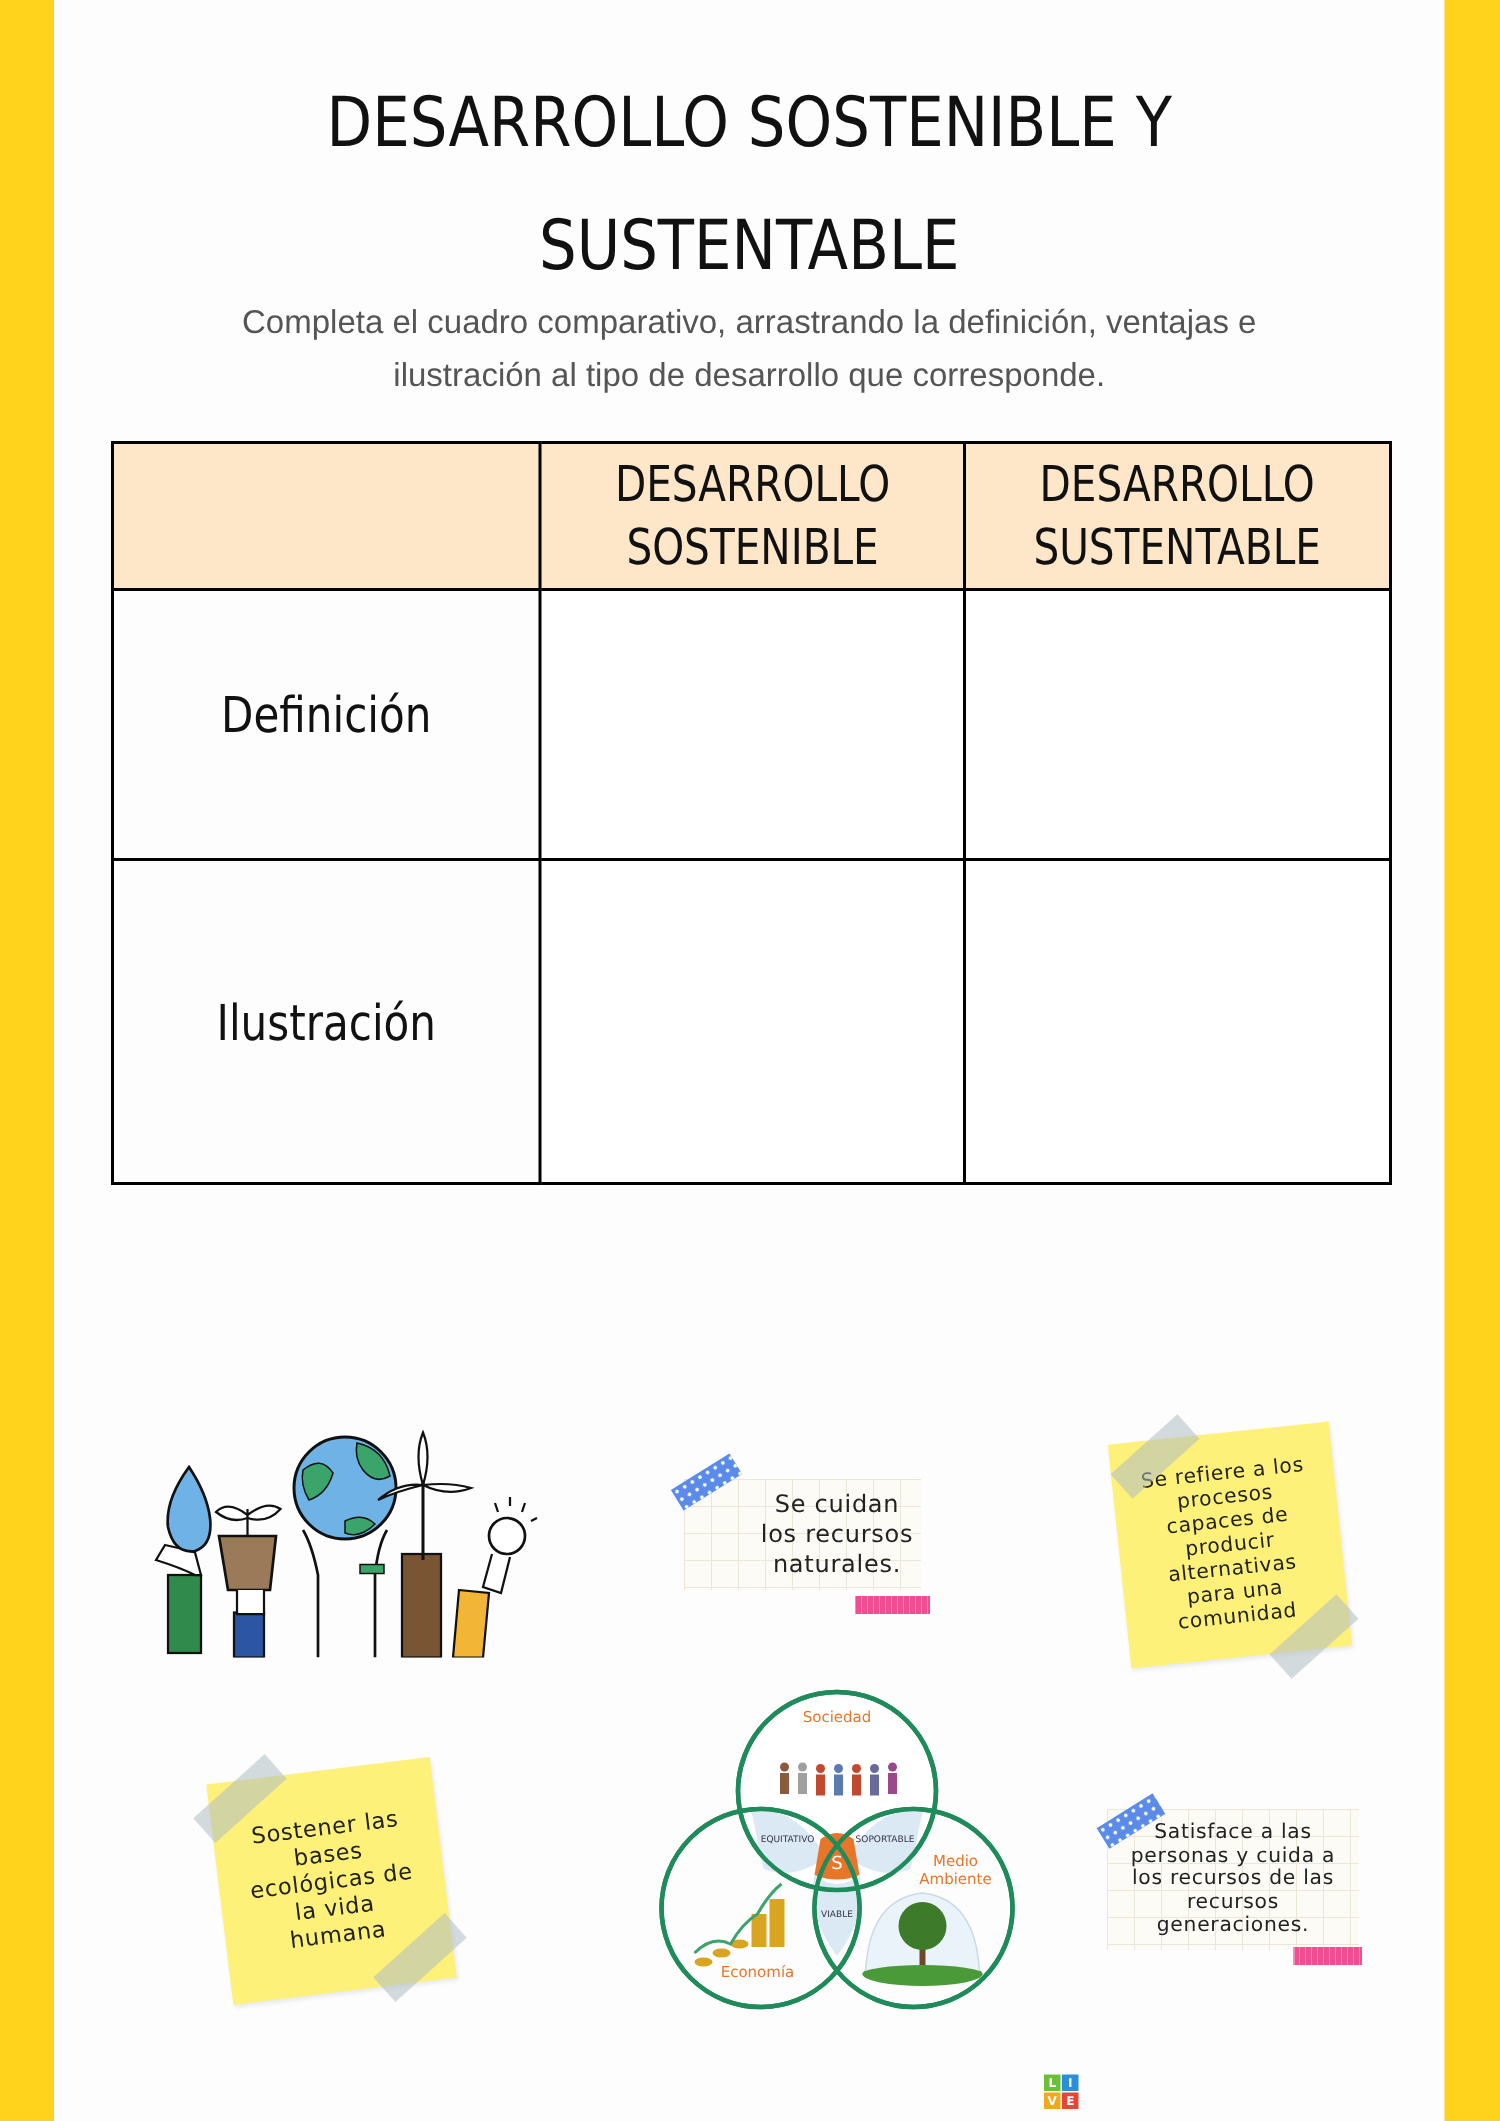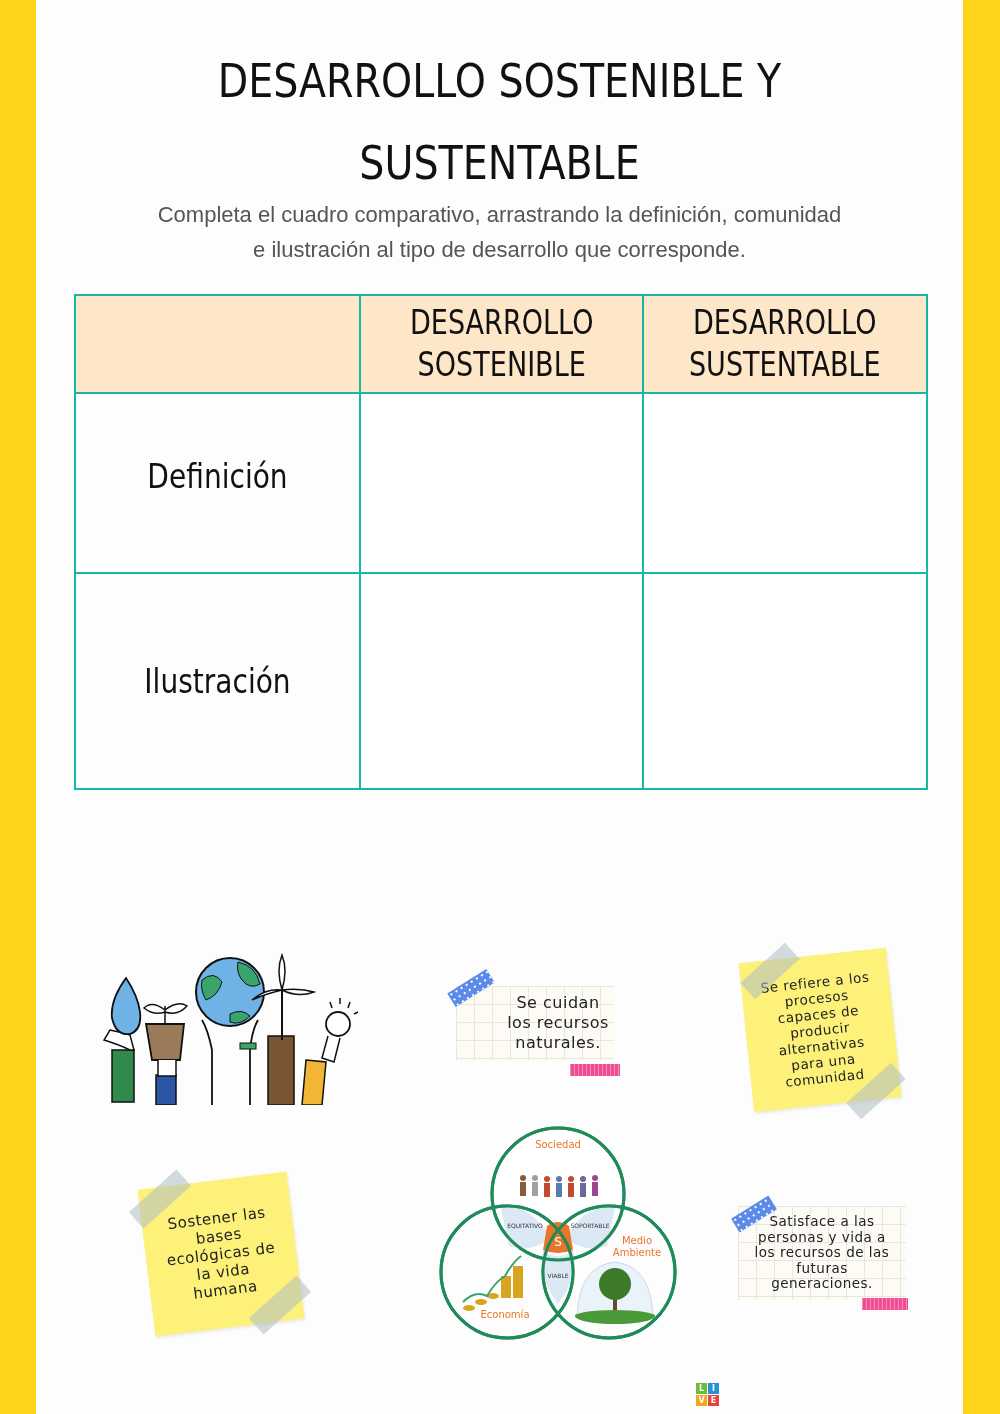--- a/index.html
+++ b/index.html
@@ -9,21 +9,21 @@
   .strip-right { position: absolute; left: 963px; top: 0; width: 37px; height: 1414px; background: #ffd21c; }
   .title { position: absolute; left: 36px; width: 927px; text-align: center;
     font-family: "DejaVu Sans", sans-serif; font-size: 46px; color: #111; letter-spacing: 0px;
     transform: scaleX(0.86); }
   .title.l1 { top: 54px; }
   .title.l2 { top: 136px; }
   .subtitle { position: absolute; left: 36px; width: 927px; text-align: center;
     font-family: "Liberation Sans", sans-serif; font-size: 22px; color: #555; line-height: 35px; top: 197px; }
 
   table.grid { position: absolute; left: 74px; top: 294px; width: 854px; border-collapse: collapse; }
-  table.grid td { border: 2px solid #14b8a6; }
+  table.grid td { border: 2px solid #000000; }
   table.grid tr.head td { background: #fee7c9; height: 98px; }
   .head-label { font-family: "DejaVu Sans", sans-serif; font-size: 33px; color: #111;
     text-align: center; line-height: 42px; transform: scaleX(0.82); display: block; }
   .row-label { font-family: "DejaVu Sans", sans-serif; font-size: 33px; color: #111; text-align: center;
     transform: scaleX(0.85); display: block; }
   .drop { background: #fff; }
 
   .illus { position: absolute; }
   .note { position: absolute; font-family: "DejaVu Sans", sans-serif; color: #222; text-align: center; letter-spacing: 0.5px; }
   .sticky { background: #fdf17a; box-shadow: 1px 2px 3px rgba(0,0,0,0.08); display: flex; align-items: center; justify-content: center; }
@@ -41,21 +41,21 @@
   .logo-text { font-family: "DejaVu Sans", sans-serif; font-weight: bold; font-size: 27px; color: #1e3d7a; letter-spacing: -0.5px; }
 </style>
 </head>
 <body>
 
 <div class="strip-left"></div>
 <div class="strip-right"></div>
 
 <div class="title l1">DESARROLLO SOSTENIBLE Y</div>
 <div class="title l2">SUSTENTABLE</div>
-<div class="subtitle" style="padding: 0 120px;">Completa el cuadro comparativo, arrastrando la definición, comunidad e ilustración al tipo de desarrollo que corresponde.</div>
+<div class="subtitle" style="padding: 0 120px;">Completa el cuadro comparativo, arrastrando la definición, ventajas e ilustración al tipo de desarrollo que corresponde.</div>
 
 <table class="grid">
   <tbody>
       <tr class="head">
     <td style="width:286px"></td>
     <td style="width:284px">
       <span class="head-label">DESARROLLO</span>
       <span class="head-label">SOSTENIBLE</span>
     </td>
     <td style="width:284px">
@@ -179,21 +179,21 @@
     <text x="198" y="130" text-anchor="middle" font-family="DejaVu Sans, sans-serif" font-size="10" fill="#e8762a">Ambiente</text>
     <text x="66" y="192" text-anchor="middle" font-family="DejaVu Sans, sans-serif" font-size="10" fill="#e8762a">Economía</text>
     <text x="86" y="102" text-anchor="middle" font-family="DejaVu Sans, sans-serif" font-size="6" fill="#334">EQUITATIVO</text>
     <text x="151" y="102" text-anchor="middle" font-family="DejaVu Sans, sans-serif" font-size="6" fill="#334">SOPORTABLE</text>
     <text x="119" y="152" text-anchor="middle" font-family="DejaVu Sans, sans-serif" font-size="6" fill="#334">VIABLE</text>
     <text x="119" y="120" text-anchor="middle" font-family="DejaVu Sans, sans-serif" font-size="12" fill="#fff">S</text>
   </svg>
 </div>
 
 <div class="note grid-paper" style="left:738px; top:1206px; width:168px; height:94px; font-size:13.5px; line-height:15.5px;">
-  <span style="padding:0 8px;">Satisface a las personas y vida a los recursos de las futuras generaciones.</span>
+  <span style="padding:0 8px;">Satisface a las personas y cuida a los recursos de las recursos generaciones.</span>
 </div>
 <div class="tape tape-blue" style="left:732px; top:1206px; width:44px; height:16px; transform:rotate(-32deg);"></div>
 <div class="tape tape-pink" style="left:862px; top:1298px; width:46px; height:12px;"></div>
 
 <div class="logo">
   <div class="logo-squares">
     <span style="background:#6cbf3a">L</span>
     <span style="background:#2a8fd8">I</span>
     <span style="background:#f2a81c">V</span>
     <span style="background:#e6453a">E</span>

